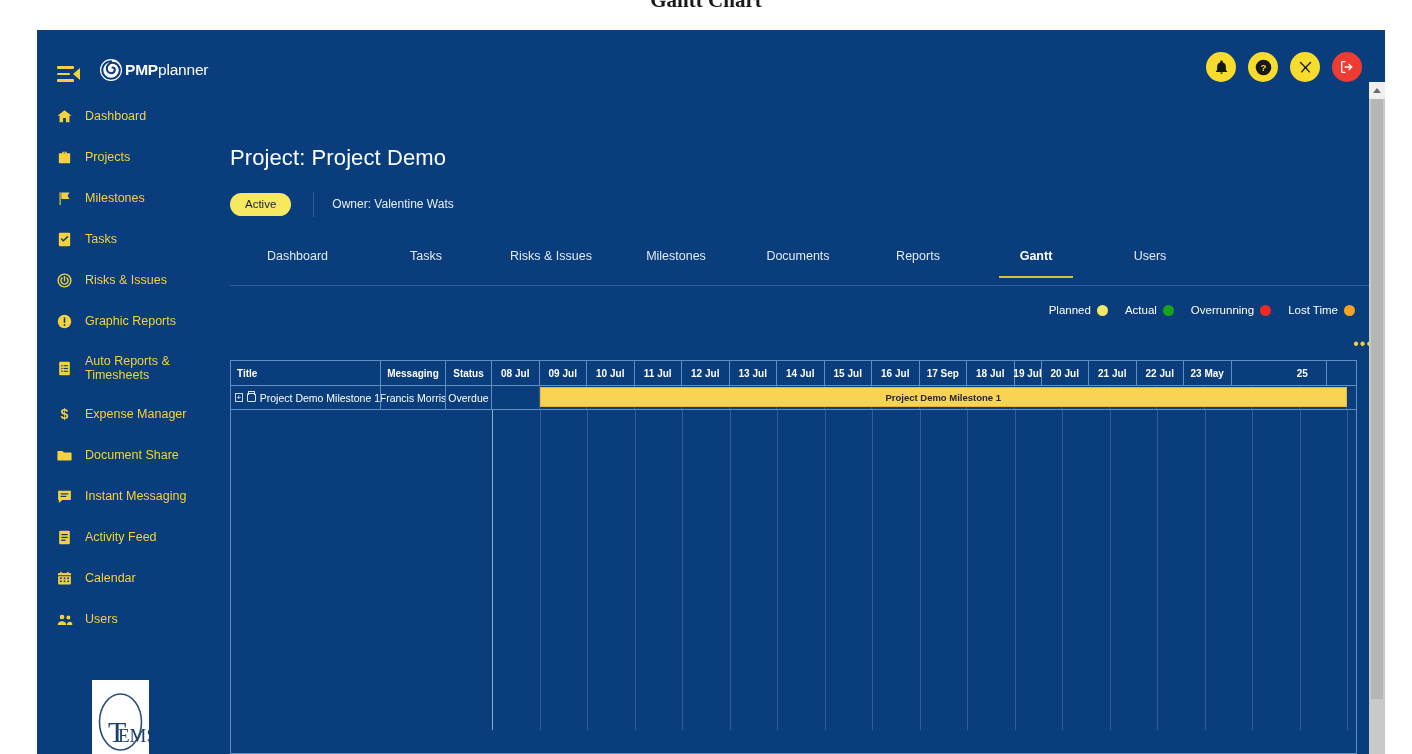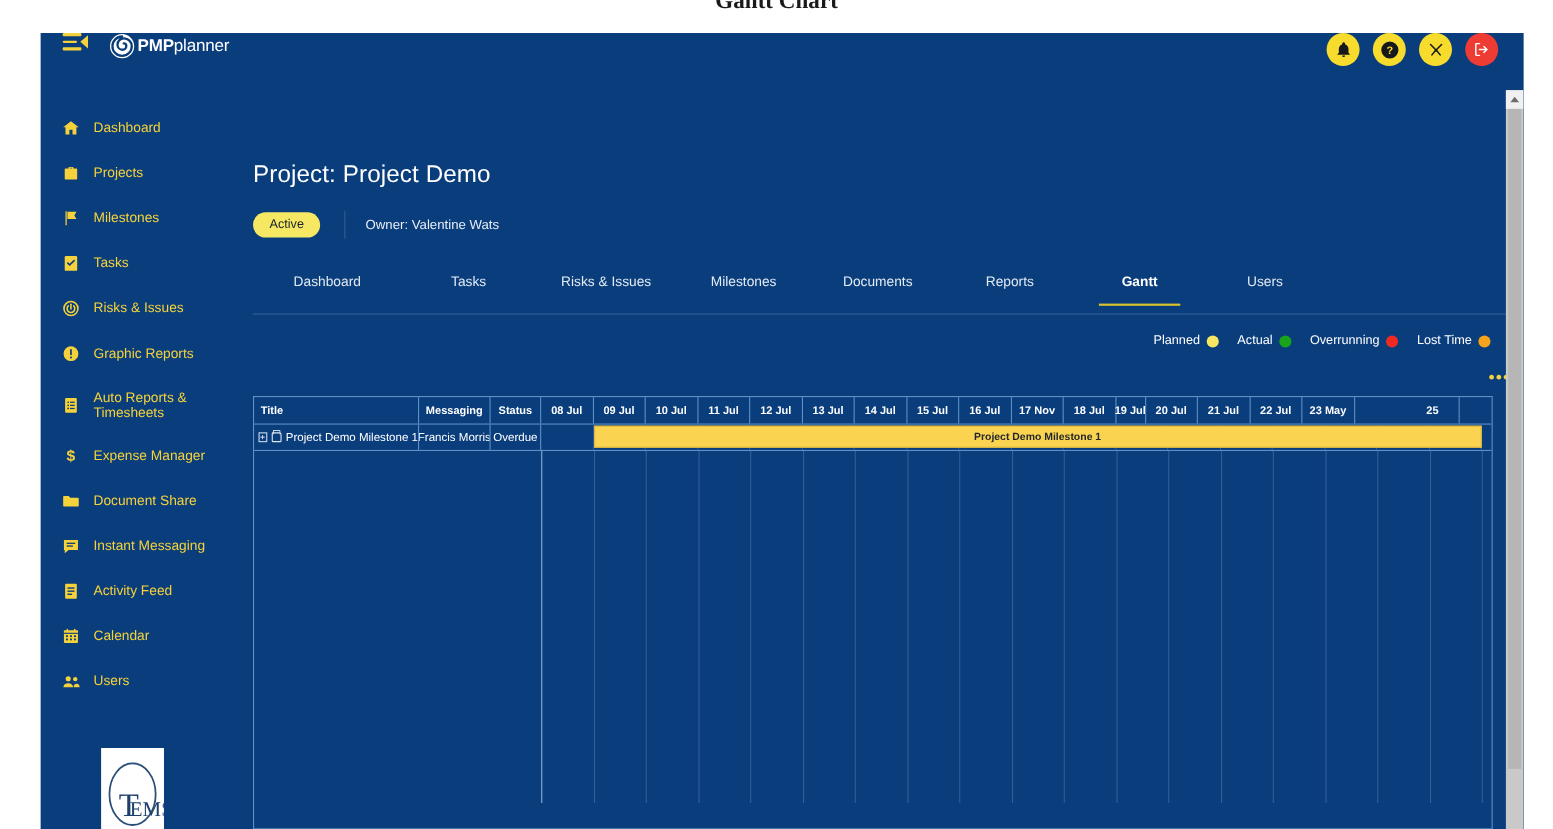--- a/index.html
+++ b/index.html
@@ -30,21 +30,21 @@
     left: 37px; top: 30px;
     width: 1348px; height: 724px;
     background: #0a3d7c;
     overflow: hidden;
   }
   
   .topbar {
     position: absolute; left: 0; top: 0;
     width: 1348px; height: 52px;
     background: #0a3d7c;
-    display: flex; align-items: flex-start;
+    display: flex; align-items: flex-end;
   }
   .hamburger {
     margin-left: 20px;
     width: 22px; height: 16px;
     position: relative;
     cursor: pointer;
   }
   .hamburger i {
     position: absolute; left: 0; height: 2.5px; background: #f5d23b;
     border-radius: 1px;
@@ -546,21 +546,21 @@
           <div id="date-headers" style="display:flex">
               <div class="cell date" style="width: 47.5px;">08 Jul</div>
               <div class="cell date" style="width: 47.5px;">09 Jul</div>
               <div class="cell date" style="width: 47.5px;">10 Jul</div>
               <div class="cell date" style="width: 47.5px;">11 Jul</div>
               <div class="cell date" style="width: 47.5px;">12 Jul</div>
               <div class="cell date" style="width: 47.5px;">13 Jul</div>
               <div class="cell date" style="width: 47.5px;">14 Jul</div>
               <div class="cell date" style="width: 47.5px;">15 Jul</div>
               <div class="cell date" style="width: 47.5px;">16 Jul</div>
-              <div class="cell date" style="width: 47.5px;">17 Nov</div>
+              <div class="cell date" style="width: 47.5px;">17 Sep</div>
               <div class="cell date" style="width: 47.5px;">18 Jul</div>
               <div class="cell date" style="width: 27px;">19 Jul</div>
               <div class="cell date" style="width: 47.5px;">20 Jul</div>
               <div class="cell date" style="width: 47.5px;">21 Jul</div>
               <div class="cell date" style="width: 47.5px;">22 Jul</div>
               <div class="cell date" style="width: 47.5px;">23 May</div>
               <div class="cell date" style="width: 47.5px; margin-top: 34px;">24 Jul</div>
               <div class="cell date" style="width: 47.5px;">25</div>
             </div>
         </div>

